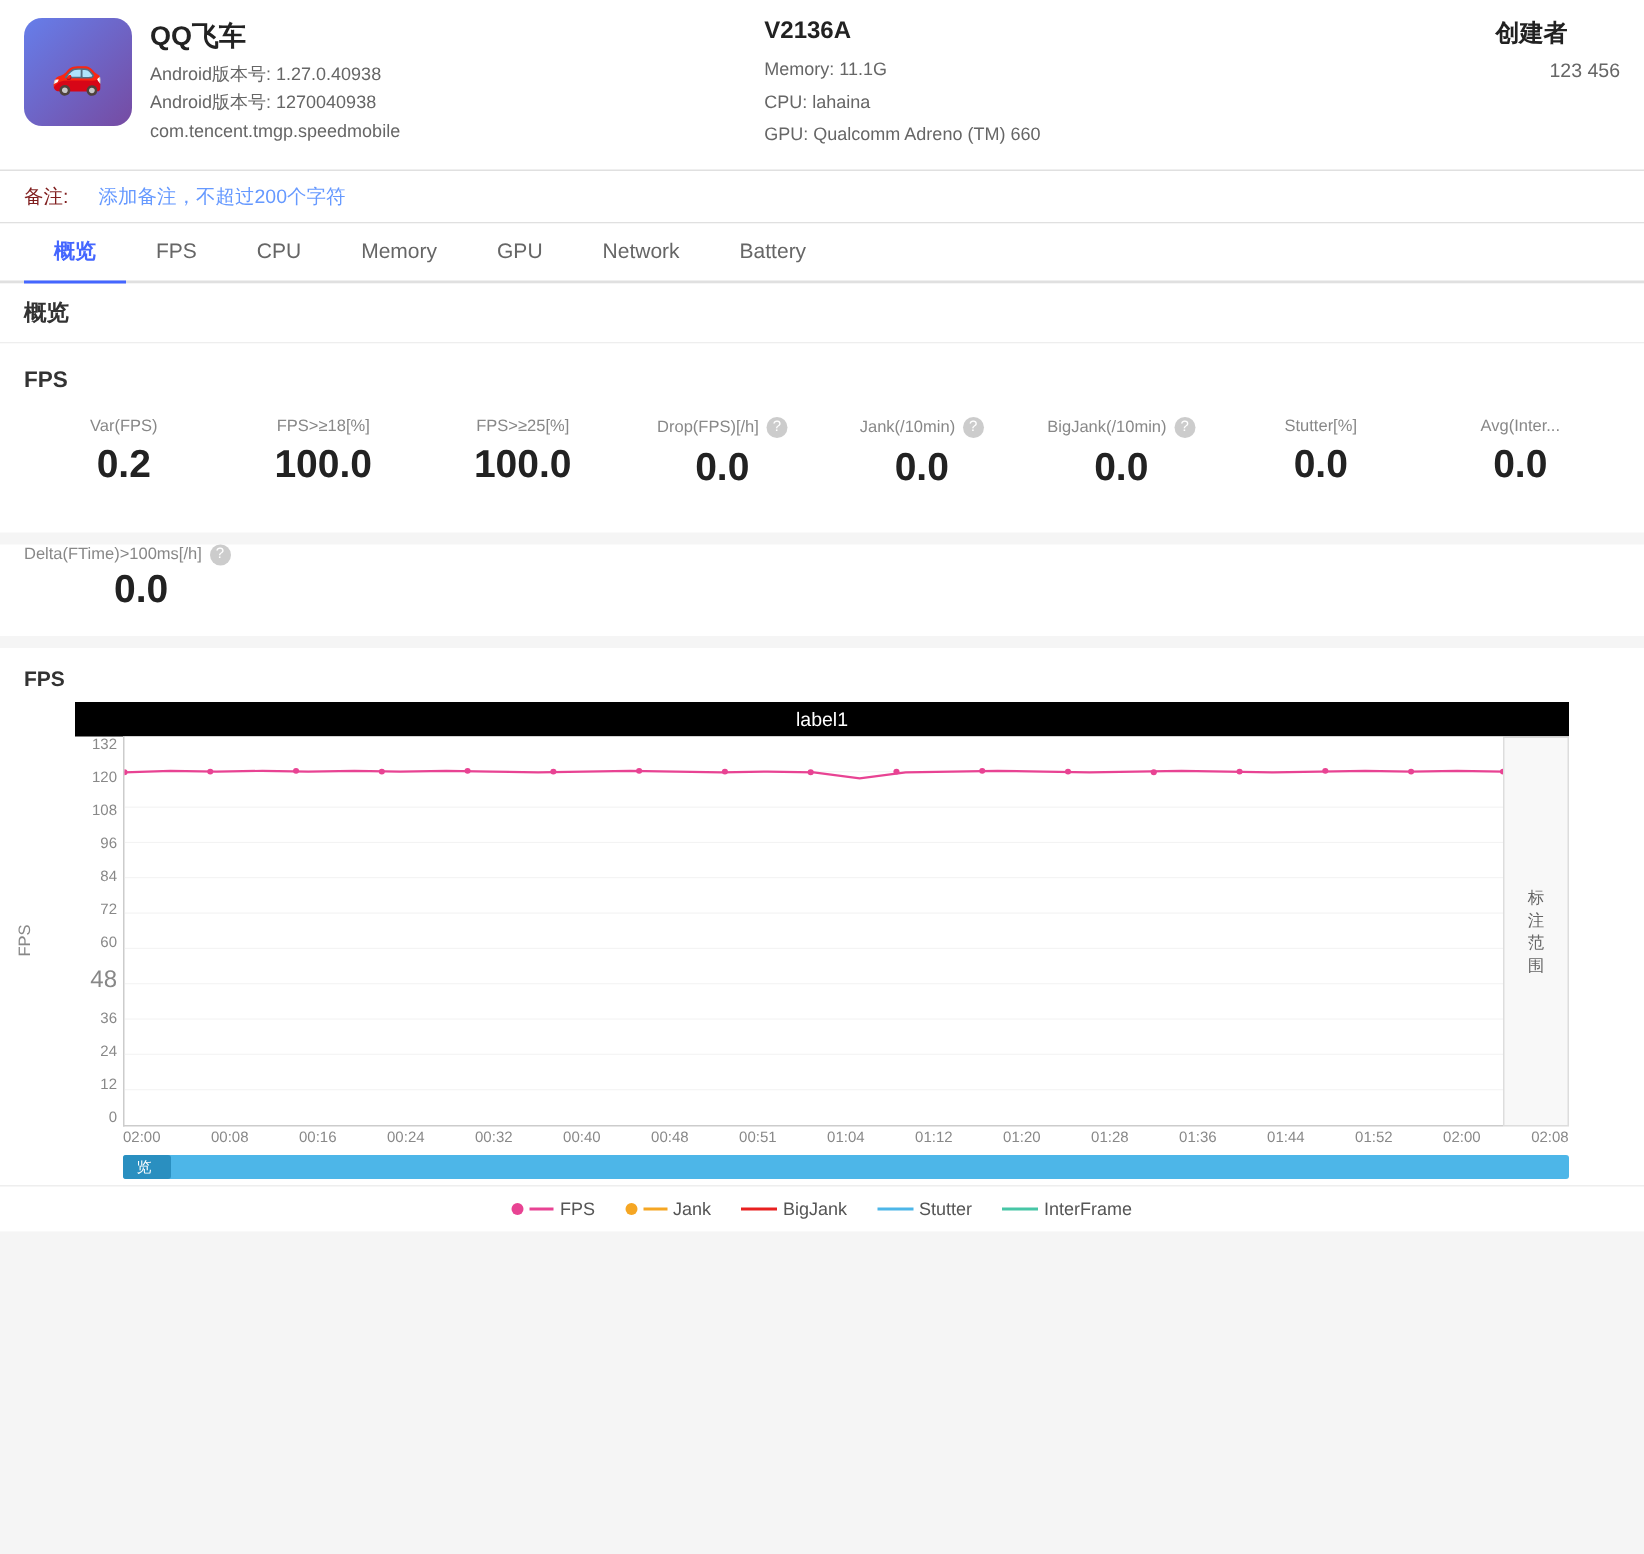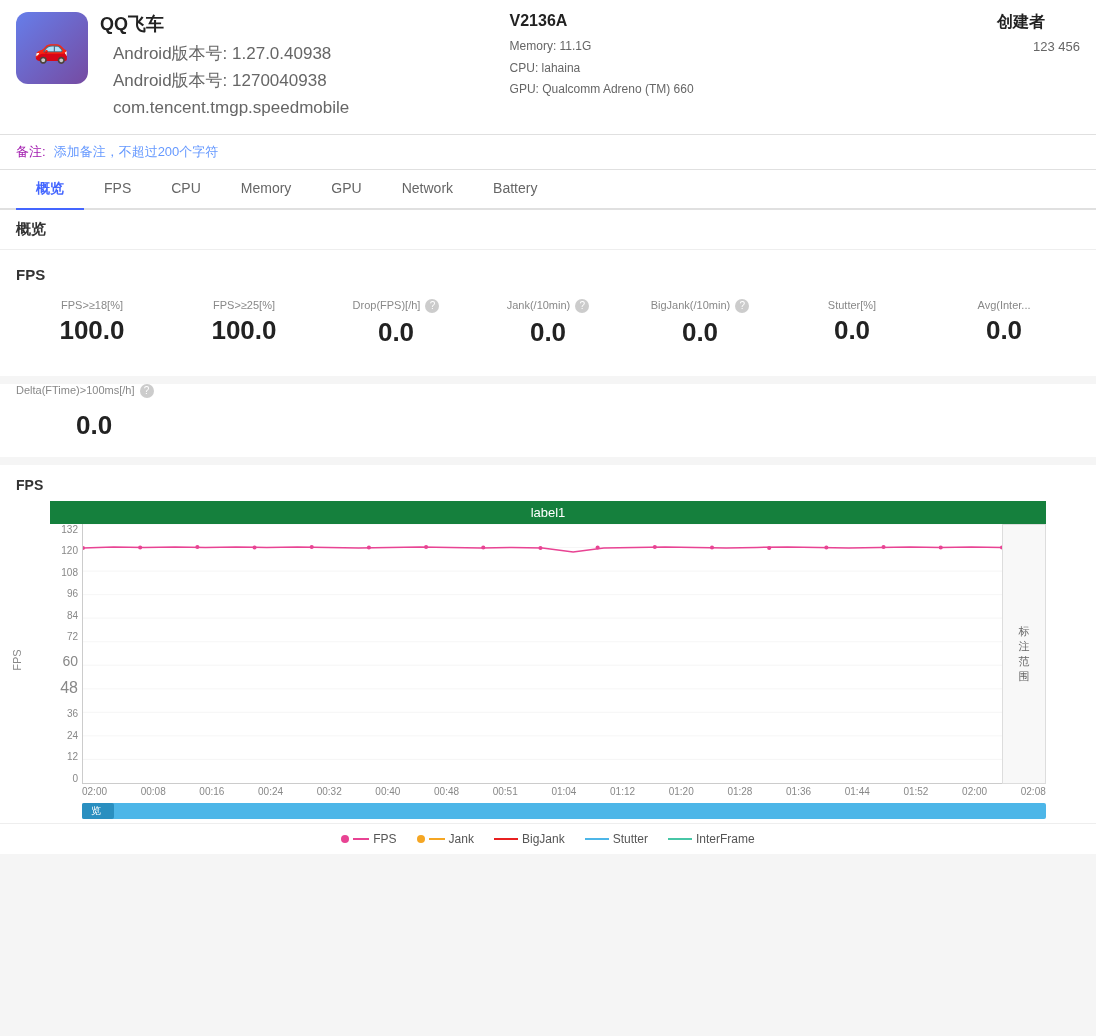--- a/index.html
+++ b/index.html
@@ -19,38 +19,38 @@
       border-radius: 12px;
       margin-right: 12px;
       flex-shrink: 0;
       display: flex;
       align-items: center;
       justify-content: center;
       font-size: 28px;
     }
     .app-info { flex: 1; }
     .app-name { font-size: 18px; font-weight: bold; color: #222; margin-bottom: 4px; }
-    .app-detail { color: #666; font-size: 17px; line-height: 1.6; margin-left: 13px; }
+    .app-detail { color: #666; font-size: 12px; line-height: 1.6; }
     .device-info { flex: 1.2; padding: 0 20px; }
     .device-version { font-size: 16px; font-weight: bold; color: #222; margin-bottom: 6px; }
     .device-detail { color: #666; font-size: 12px; line-height: 1.8; }
     .creator-info { text-align: left; }
     .creator-label { font-size: 16px; font-weight: bold; color: #222; margin-bottom: 6px; }
     .creator-id { color: #666; font-size: 13px; margin-left: 36px; }
 
     .note-bar {
       background: #fff;
       padding: 8px 16px;
       border-bottom: 1px solid #e0e0e0;
       display: flex;
       align-items: center;
       font-size: 13px;
       color: #333;
     }
-    .note-label { color: #a21caf; margin-right: 8px; }
+    .note-label { color: #7f1d1d; margin-right: 20px; }
     .note-input { color: #6699ff; font-size: 13px; }
 
     .tab-bar {
       background: #fff;
       display: flex;
       border-bottom: 2px solid #e0e0e0;
       padding: 0 16px;
     }
     .tab-item {
       padding: 10px 20px;
@@ -132,21 +132,21 @@
       margin-left: 2px;
     }
 
     .delta-row {
       padding: 0 16px 16px;
       background: #fff;
     }
     .delta-label {
       font-size: 11px;
       color: #888;
-      margin-bottom: 12px;
+      margin-bottom: 0;
     }
     .delta-value {
       font-size: 26px;
       font-weight: bold;
       color: #222;
       margin-left: 60px;
     }
 
     .chart-section {
       background: #fff;
@@ -154,21 +154,21 @@
       margin-top: 8px;
     }
     .chart-title {
       font-size: 14px;
       font-weight: bold;
       color: #333;
       padding: 0 16px;
       margin-bottom: 8px;
     }
     .chart-label-bar {
-      background: #15803d;
+      background: #000000;
       color: #fff;
       text-align: center;
       padding: 4px 0;
       font-size: 13px;
       margin: 3px 0 0 0;
       margin-left: 0;
     }
 
     .legend-bar {
       display: flex;
@@ -234,20 +234,24 @@
 </div>
 
 <div class="section-header">
   <span>概览</span>
 </div>
 
 <div class="fps-metrics">
   <div class="fps-section-title">FPS</div>
   <div class="metrics-row">
     <div class="metric-item">
+      <div class="metric-label">Var(FPS)</div>
+      <div class="metric-value">0.2</div>
+    </div>
+    <div class="metric-item">
       <div class="metric-label">FPS&gt;≥18[%]</div>
       <div class="metric-value">100.0</div>
     </div>
     <div class="metric-item">
       <div class="metric-label">FPS&gt;≥25[%]</div>
       <div class="metric-value">100.0</div>
     </div>
     <div class="metric-item">
       <div class="metric-label">
         Drop(FPS)[/h] <span class="metric-help">?</span>
@@ -296,21 +300,21 @@
     <div style="position:absolute; left: 6px; top: 50%; transform: translateY(-50%) rotate(-90deg); font-size:11px; color:#888; white-space:nowrap;">FPS</div>
 
     <div style="position:relative; display:flex;">
 
       <div style="display:flex; flex-direction:column-reverse; justify-content:space-between; width:32px; height:260px; flex-shrink:0;">
         <div style="font-size:10px;color:#888;text-align:right;padding-right:4px;">0</div>
         <div style="font-size:10px;color:#888;text-align:right;padding-right:4px;">12</div>
         <div style="font-size:10px;color:#888;text-align:right;padding-right:4px;">24</div>
         <div style="font-size:10px;color:#888;text-align:right;padding-right:4px;">36</div>
         <div style="font-size:16px;color:#888;text-align:right;padding-right:4px;">48</div>
-        <div style="font-size:14px;color:#888;text-align:right;padding-right:4px;">60</div>
+        <div style="font-size:10px;color:#888;text-align:right;padding-right:4px;">60</div>
         <div style="font-size:10px;color:#888;text-align:right;padding-right:4px;">72</div>
         <div style="font-size:10px;color:#888;text-align:right;padding-right:4px;">84</div>
         <div style="font-size:10px;color:#888;text-align:right;padding-right:4px;">96</div>
         <div style="font-size:10px;color:#888;text-align:right;padding-right:4px;">108</div>
         <div style="font-size:10px;color:#888;text-align:right;padding-right:4px;">120</div>
         <div style="font-size:10px;color:#888;text-align:right;padding-right:4px;">132</div>
       </div>
 
       <div style="flex:1; position:relative; height:260px; border-left:1px solid #ccc; border-bottom:1px solid #ccc; background:#fff;">
         <svg width="100%" height="100%" viewBox="0 0 900 260" preserveAspectRatio="none">

